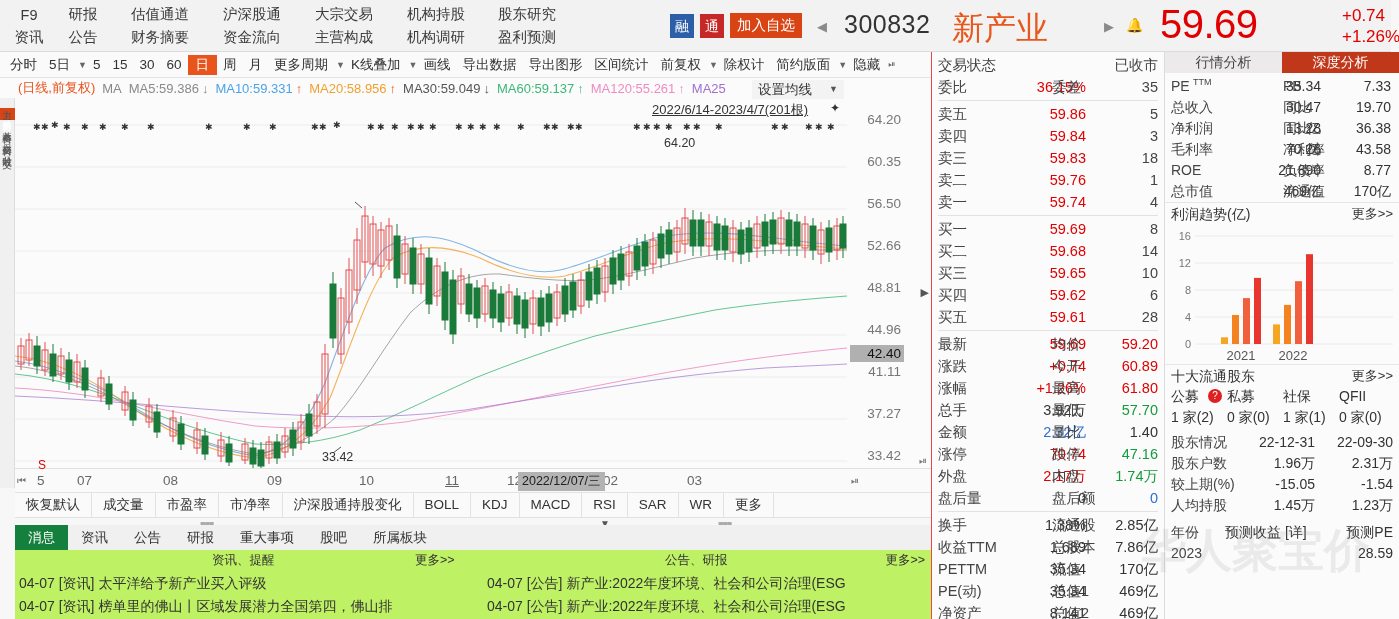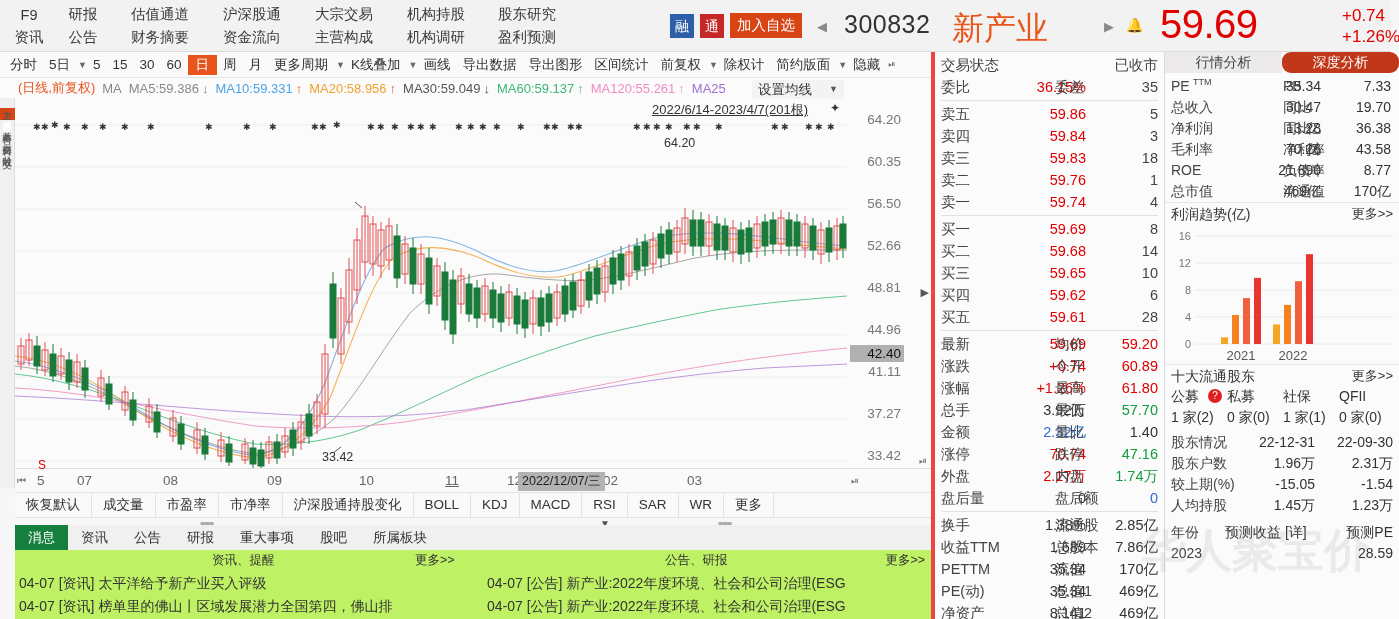--- a/index.html
+++ b/index.html
@@ -169,21 +169,21 @@
   .newsbody { position: absolute; left: 15px; top: 550px; width: 916px; height: 69px; background: #bef264; }
   .nhdr { position: absolute; top: 2px; font-size: 12.5px; color: #333; }
   .nmore { position: absolute; top: 2px; font-size: 12.5px; color: #333; cursor: pointer; }
   .nrow { position: absolute; font-size: 14px; color: #333; white-space: nowrap; overflow: hidden; }
   .ndate { color: #333; }
   .ntag { color: #333; }
 
   
   .quote {
     position: absolute; left: 931px; top: 52px; width: 234px; height: 567px;
-    background: #fbfbfb; border-left: 4px solid #ef4444; border-right: 1px solid #dcdcdc;
+    background: #fbfbfb; border-left: 1px solid #ef4444; border-right: 1px solid #dcdcdc;
     font-size: 14.5px;
   }
   .qrow { position: relative; height: 22px; line-height: 22px; padding: 0 8px 0 6px; }
   .qrow .lbl { position: absolute; left: 6px; color: #444; }
   .qrow .mid { position: absolute; right: 78px; text-align: right; }
   .qrow .qty { position: absolute; right: 6px; color: #444; text-align: right; }
   .qrow .lbl2 { position: absolute; left: 120px; color: #444; }
   .qrow .val2 { position: absolute; right: 6px; text-align: right; }
   .sep { height: 1px; background: #e2e2e2; margin: 2px 6px; }
   .red { color: #e00000; }
@@ -194,21 +194,21 @@
   
   .panel {
     position: absolute; left: 1165px; top: 52px; width: 234px; height: 567px;
     background: #fbfbfb; font-size: 14px;
   }
   .ptabs { display: flex; height: 21px; }
   .ptab {
     flex: 1; text-align: center; font-size: 14px; line-height: 21px; color: #444;
     background: #eceaea; cursor: pointer;
   }
-  .ptab.sel { background: #c0371a; color: #fff; border-radius: 9px; }
+  .ptab.sel { background: #c0371a; color: #fff; }
   .prow { position: relative; height: 21px; line-height: 21px; }
   .prow .a { position: absolute; left: 6px; color: #444; }
   .prow .b { position: absolute; left: 108px; text-align: right; width: 48px; color: #333; }
   .prow .c { position: absolute; left: 118px; color: #444; }
   .prow .d { position: absolute; right: 8px; text-align: right; color: #333; }
 
   .sect-hdr { position: relative; height: 22px; line-height: 22px; border-top: 1px solid #e6e6e6; }
   .sect-hdr .t { position: absolute; left: 6px; color: #333; font-size: 14px; }
   .sect-hdr .m { position: absolute; right: 6px; color: #333; font-size: 13px; cursor: pointer; }
 

